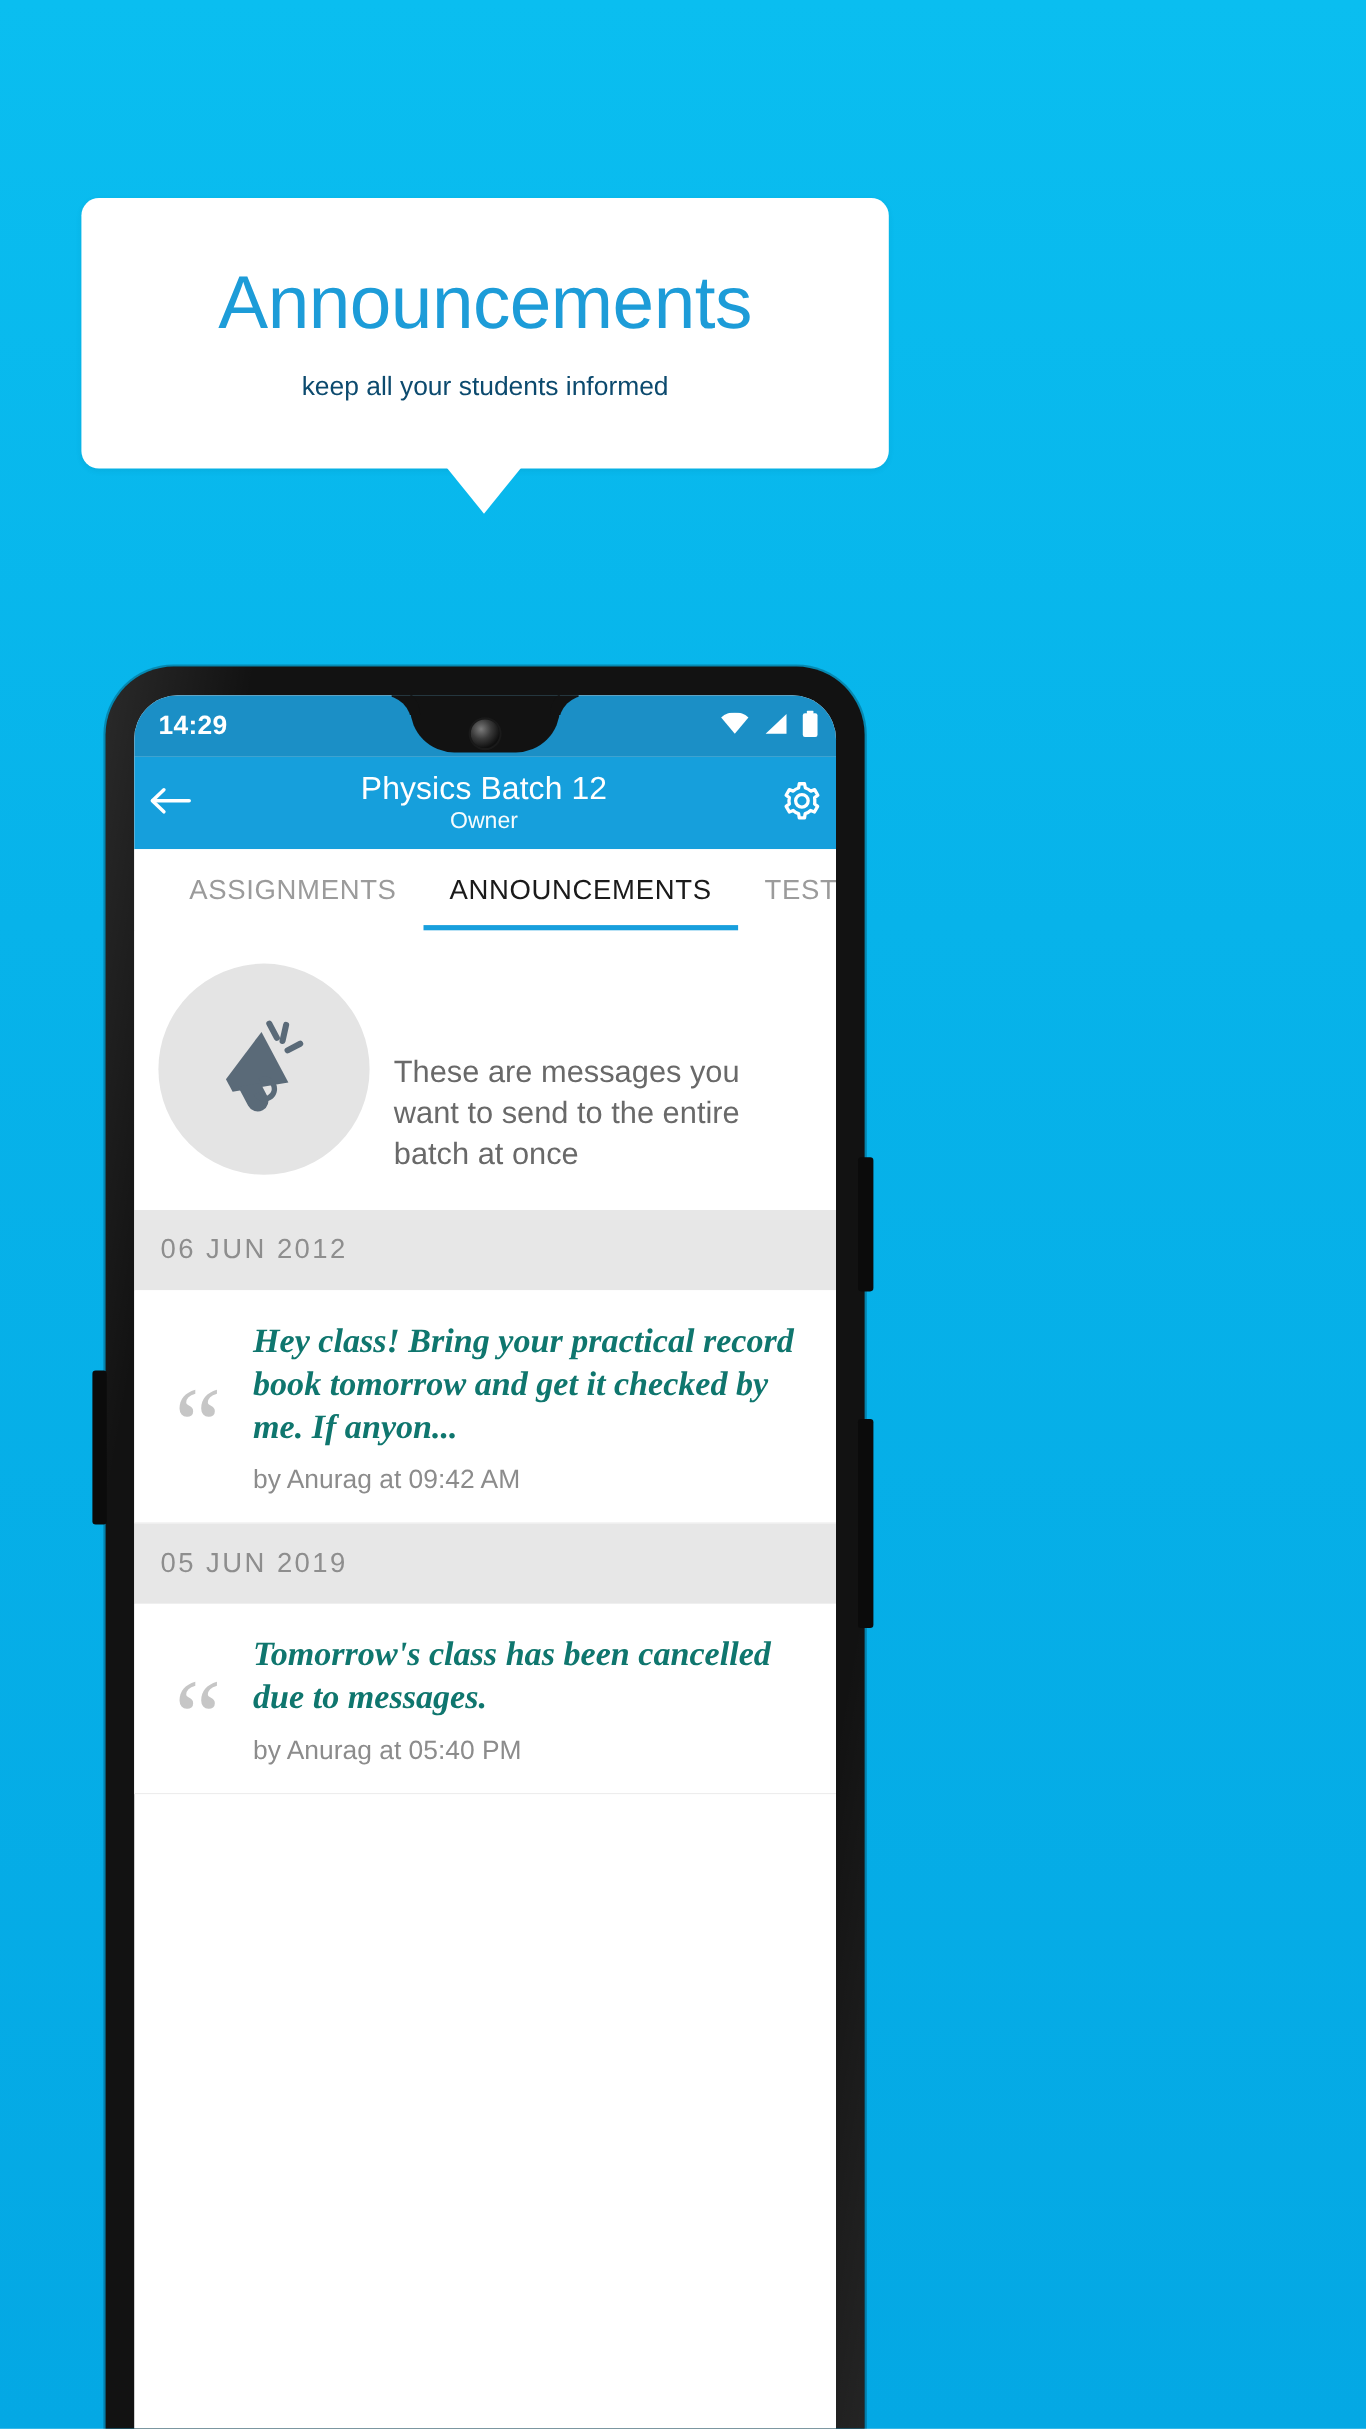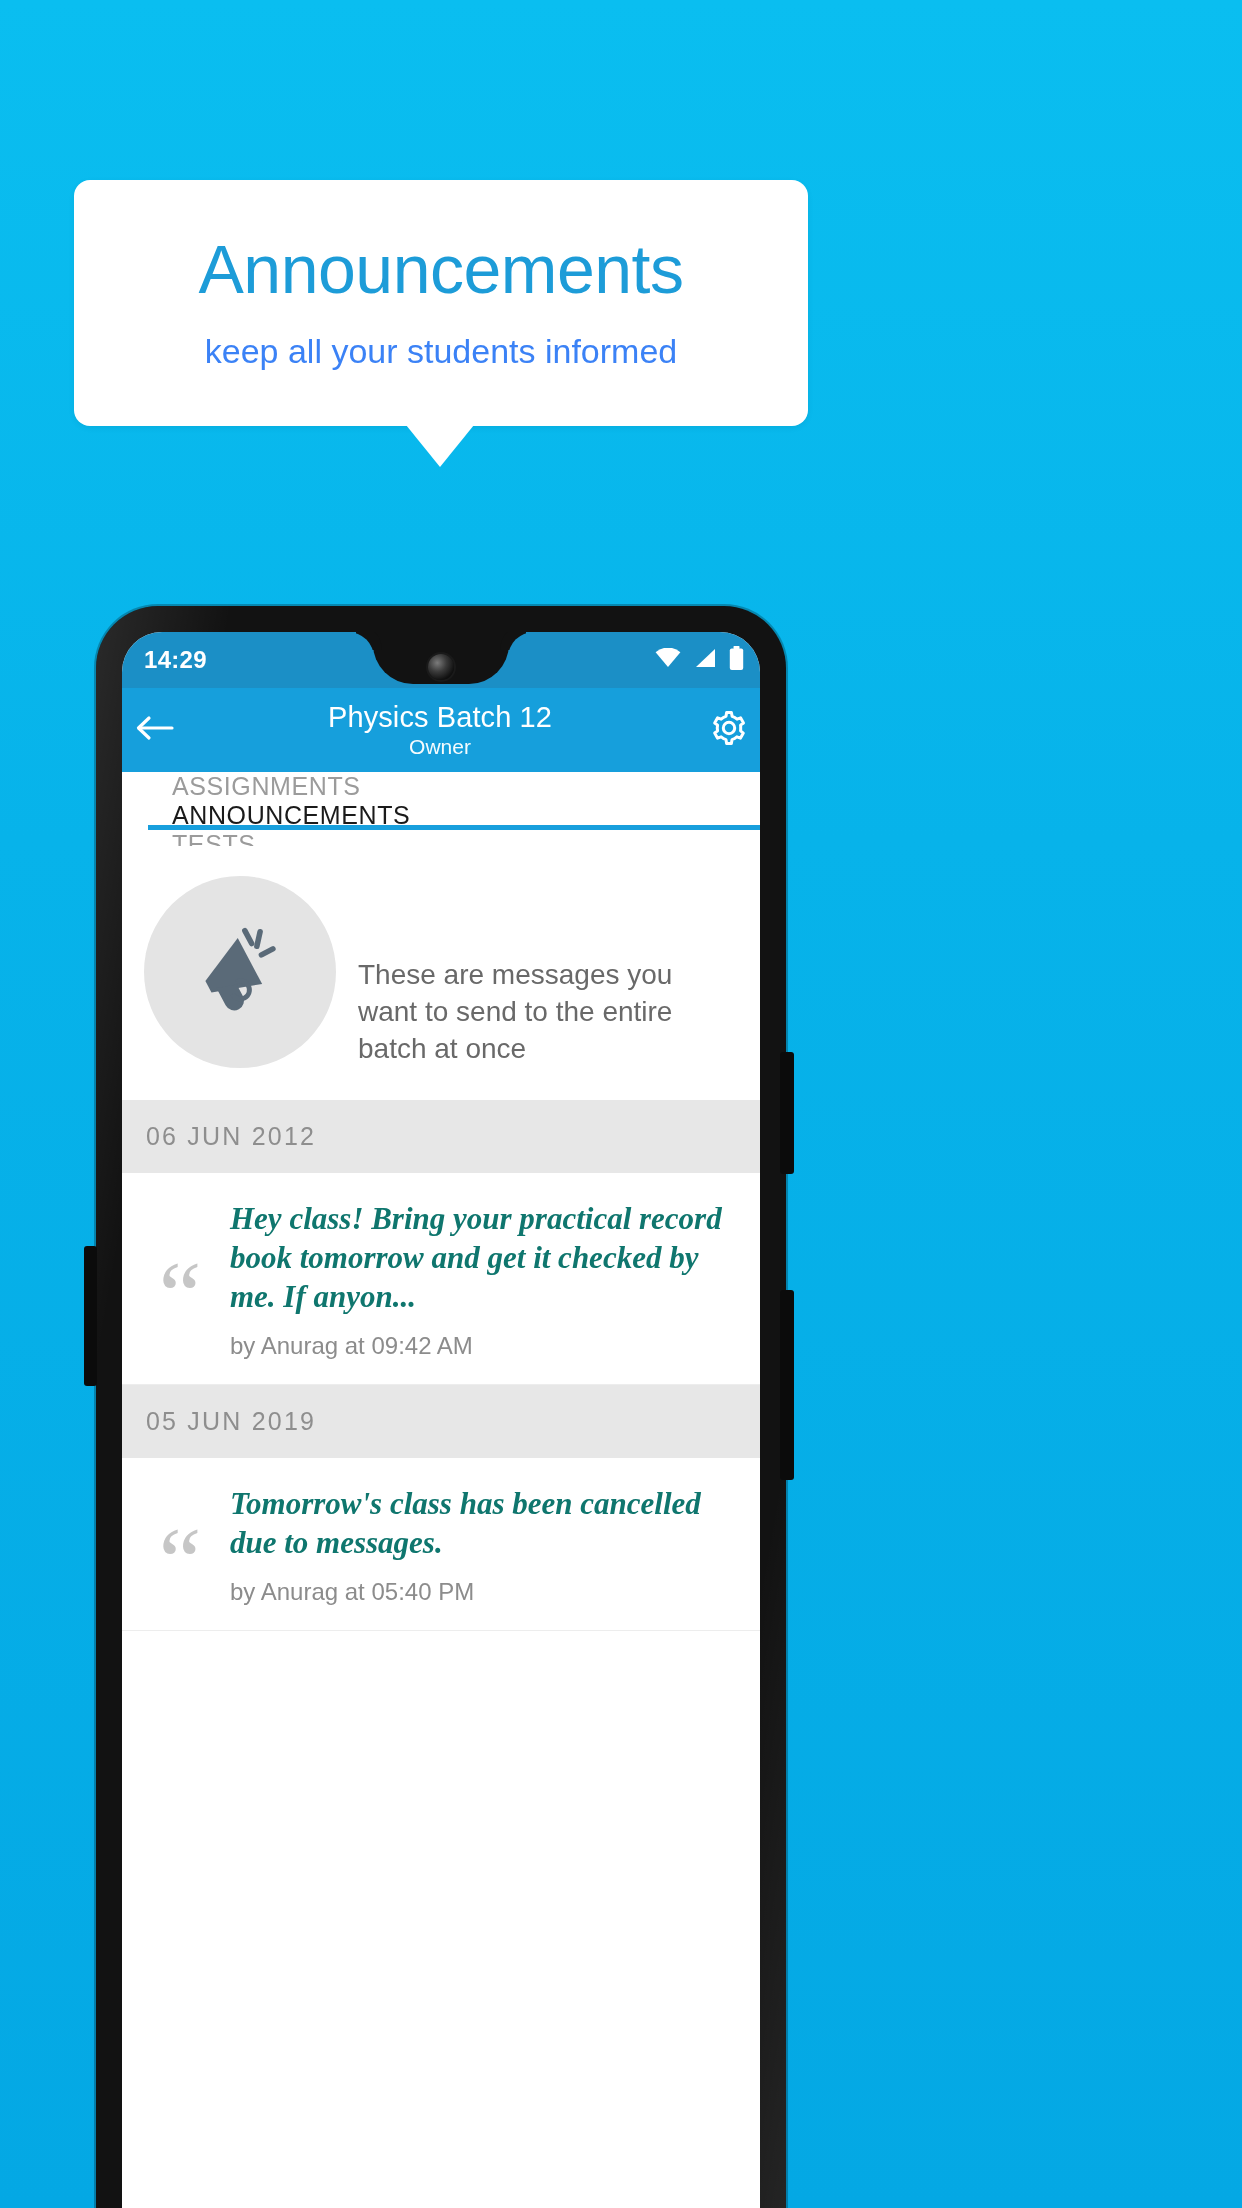--- a/index.html
+++ b/index.html
@@ -28,22 +28,22 @@
   }
   .callout-title {
     color: #1D9CD8;
     font-size: 68px;
     font-weight: 400;
     letter-spacing: -0.5px;
     line-height: 1.0;
     margin-bottom: 30px;
   }
   .callout-sub {
-    color: #3b82f6;
-    font-size: 34px;
+    color: #0c4a6e;
+    font-size: 24px;
     font-weight: 400;
     line-height: 1.1;
   }
   .callout-tail {
     position: absolute;
     left: 406px; top: 425px;
     width: 0; height: 0;
     border-left: 34px solid transparent;
     border-right: 34px solid transparent;
     border-top: 42px solid #ffffff;
@@ -153,21 +153,20 @@
 
   
   .tabs {
     height: 74px;
     background: #ffffff;
     display: flex;
     align-items: stretch;
     padding-left: 26px;
     position: relative;
     overflow: hidden;
-    flex-direction: column;
   }
   .tab {
     display: flex;
     align-items: center;
     padding: 0 24px;
     font-size: 25px;
     letter-spacing: 0.6px;
     color: #9B9B9B;
     white-space: nowrap;
     position: relative;

